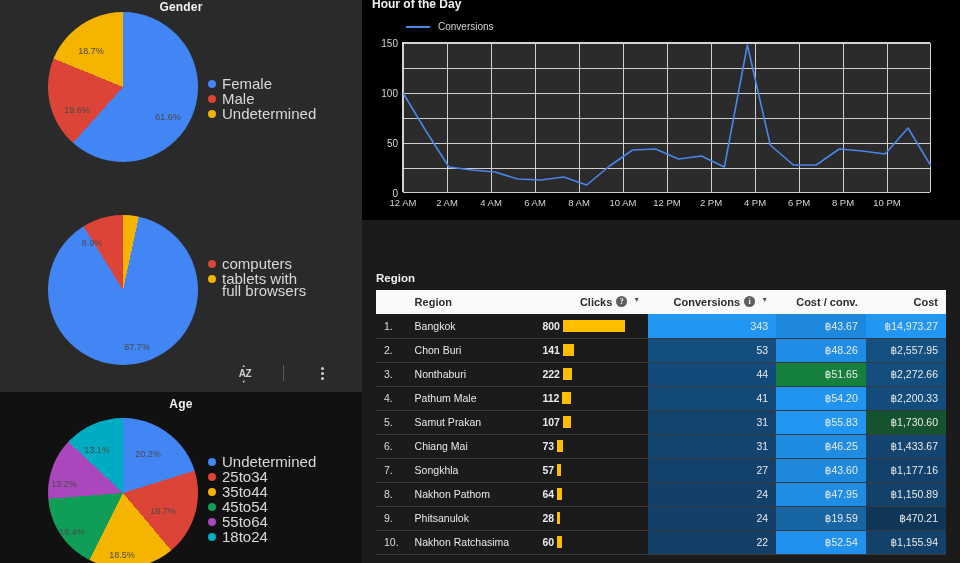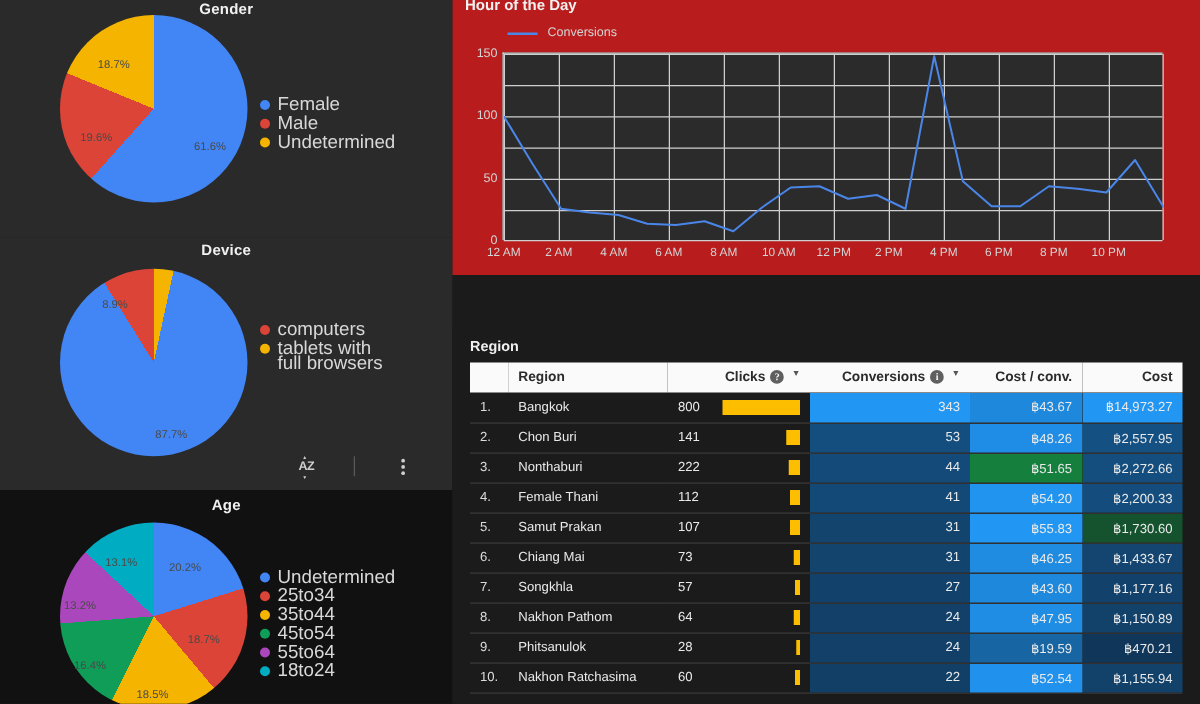--- a/index.html
+++ b/index.html
@@ -68,21 +68,21 @@
   .dots-icon { font-size: 13px; line-height: 4px; letter-spacing: 0; }
   .dots-icon span { display: block; width: 3px; height: 3px; border-radius: 50%; background: #cfcfcf; margin: 2px 0;}
 
   
   .right-col {
     position: absolute; left: 362px; top: 0; width: 598px; height: 563px;
     background: #1b1b1b;
   }
   .line-card {
     position: absolute; left: 0; top: 0; width: 598px; height: 220px;
-    background: #b91c1c;
+    background: #000000;
   }
   .line-title {
     position: absolute; left: 10px; top: -3px;
     font-size: 12px; font-weight: bold; color: #f1f1f1;
   }
   .line-legend {
     position: absolute; left: 44px; top: 21px;
     display: flex; align-items: center; font-size: 10px; color: #d4d4d4;
   }
   .legend-line { width: 24px; height: 2px; background: #4a86e8; margin-right: 8px; }
@@ -127,21 +127,21 @@
   thead th.region { text-align: left; }
   tbody td {
     height: 24px; font-size: 10.5px; color: #eaeaea;
     padding: 0 8px; text-align: right; white-space: nowrap;
     border-bottom: 1px solid #3a3a3a;
     position: relative;
   }
   tbody td.idx { text-align: left; color: #dcdcdc; width: 26px; padding-left: 8px;}
   tbody td.region { text-align: left; color: #e9e9e9; }
   .clicks-cell { position: relative; }
-  .clicks-inner { display: flex; align-items: center; justify-content: space-between; gap: 3px; }
+  .clicks-inner { display: flex; align-items: center; justify-content: flex-start; gap: 3px; font-weight: bold; }
   .bar {
     height: 12px; background: #fdbe00; display: inline-block; flex: 0 0 auto;
   }
   .info-ico {
     display: inline-block; width: 11px; height: 11px; border-radius: 50%;
     background: #5f5f5f; color: #fafafa; font-size: 8px; line-height: 11px;
     text-align: center; margin-left: 4px; vertical-align: middle;
     font-family: "Liberation Serif", serif; font-weight: bold;
   }
   .caret { display: inline-block; margin-left: 6px; font-size: 7px; color: #555; vertical-align: middle;}
@@ -173,21 +173,20 @@
           <span class="legend-text">Male</span>
         </div>
         <div class="legend-row">
           <span class="legend-dot" style="background:#f4b400"></span>
           <span class="legend-text">Undetermined</span>
         </div>
       </div>
     </div>
 
     <div class="card" style="top:190px;height:205px;">
-      <div class="card-title" style="position:absolute;left:0;right:0;top:3px;">Device</div>
       <div class="pie-wrap">
         <div class="pie" style="left:48px;top:25px;width:150px;height:150px;
              background: conic-gradient(#f4b400 0deg 12.2deg, #4285f4 12.2deg 328.2deg, #db4437 328.2deg 360deg);"></div>
         <div class="pie-label" style="left:137px;top:157px;">87.7%</div>
         <div class="pie-label" style="left:92px;top:53px;">8.9%</div>
       </div>
       <div class="legend" style="left:208px;top:68px;">
         <div class="legend-row">
           <span class="legend-dot" style="background:#db4437"></span>
           <span class="legend-text">computers</span>
@@ -376,21 +375,21 @@
                   <span>222</span>
                   <span class="bar" style="width:9.145px"></span>
                 </span>
               </td>
               <td style="background:rgb(19,74,121)">44</td>
               <td style="background:#15803d">฿51.65</td>
               <td style="background:rgb(20,78,126)">฿2,272.66</td>
             </tr>
             <tr>
               <td class="idx">4.</td>
-              <td class="region">Female Thani</td>
+              <td class="region">Pathum Male</td>
               <td class="clicks-cell">
                 <span class="clicks-inner">
                   <span>112</span>
                   <span class="bar" style="width:8.680000000000001px"></span>
                 </span>
               </td>
               <td style="background:rgb(19,73,118)">41</td>
               <td style="background:rgb(33,148,240)">฿54.20</td>
               <td style="background:rgb(20,77,125)">฿2,200.33</td>
             </tr>

